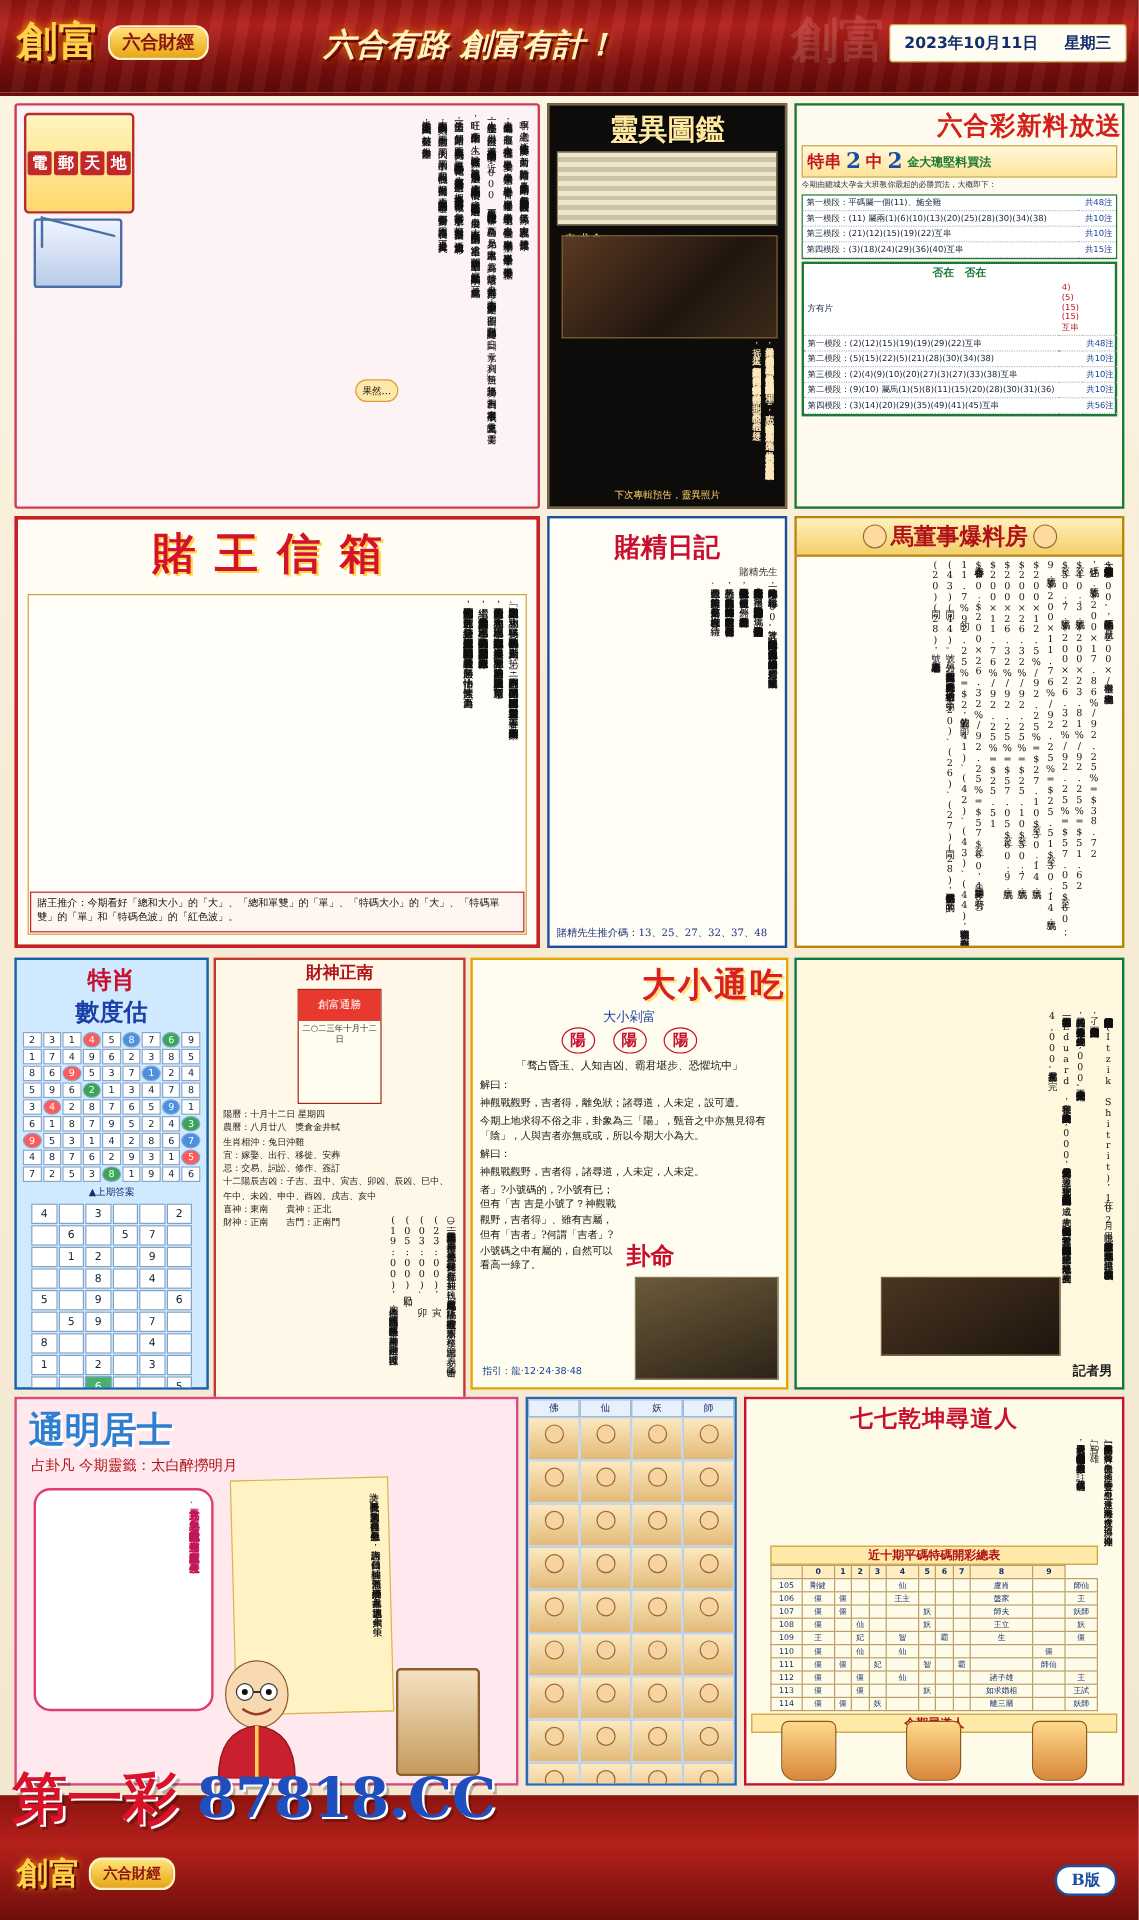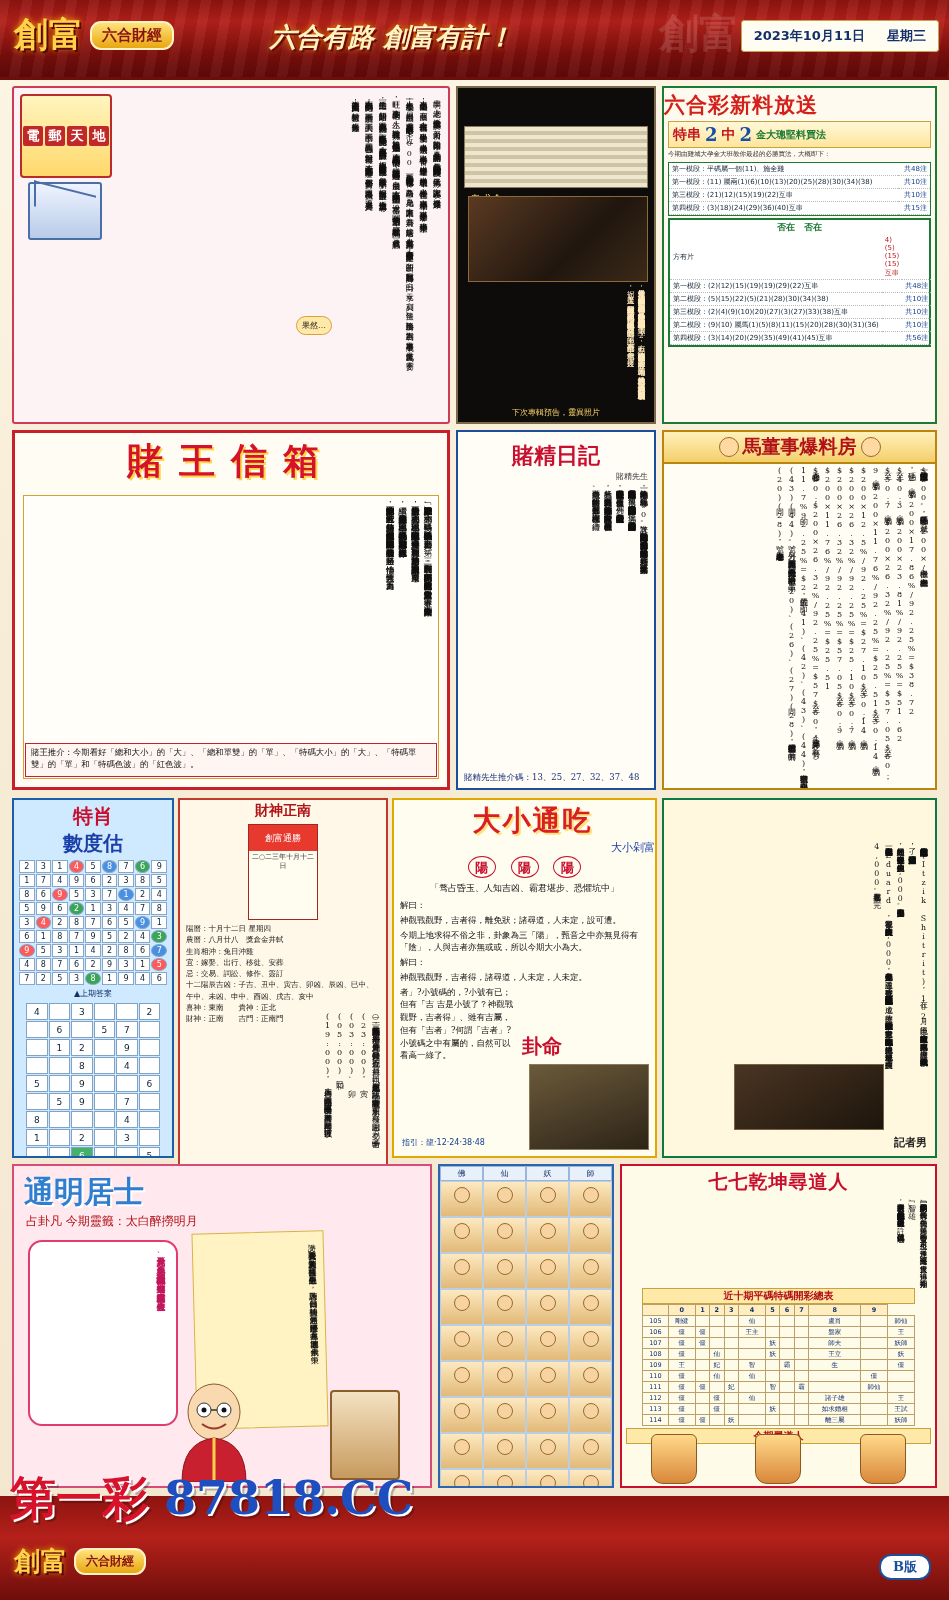--- a/index.html
+++ b/index.html
@@ -131,21 +131,21 @@
   }
   #p-ghost .foot {
     position:absolute; left:0; right:0; bottom:4px; text-align:center;
     color:#ffd76b; font-size:8px; font-family:"DejaVu Serif", serif;
   }
 
   
   #p-new { left:662px; top:86px; width:275px; height:338px;
     background:#fffaf0; border:2px solid #1b7a36; }
   #p-new .nt {
-    text-align:left; padding:3px 0 2px; font-size:21px; font-weight:bold;
+    text-align:right; padding:3px 0 2px; font-size:21px; font-weight:bold;
     color:#d31f1f; font-family:"DejaVu Serif", serif;
     text-shadow:1px 1px 0 #ffd; letter-spacing:1px;
   }
   #p-new .box { margin:2px 4px; border:1px solid #1b7a36; background:#fff; }
   #p-new .bhdr {
     display:flex; align-items:center; gap:4px; padding:2px 4px;
     background:linear-gradient(180deg,#fff8d8,#ffe59b); border-bottom:1px solid #c8a23a;
   }
   #p-new .bhdr .tag { font-size:14px; font-weight:bold; color:#c1181c; font-family:"DejaVu Serif",serif;}
   #p-new .bhdr .num { font-size:18px; font-weight:bold; color:#1450a8; font-family:"DejaVu Serif",serif;}
@@ -256,26 +256,26 @@
     display:flex; flex-direction:row-reverse;
   }
   #p-cs .col { writing-mode:vertical-rl; text-orientation:upright; font-size:8px;
     line-height:1.5; height:126px; font-family:"DejaVu Serif",serif; }
   #p-cs .rec { position:absolute; left:6px; bottom:4px; font-size:8px; color:#14408f; }
 
   
   #p-ds { left:392px; top:798px; width:265px; height:360px;
     background:#fffdf0; border:2px solid #e0a800; }
   #p-ds .dt1 {
-    text-align:center; font-size:28px; font-weight:bold; color:#d81f26;
+    text-align:right; font-size:28px; font-weight:bold; color:#d81f26;
     font-family:"DejaVu Serif",serif; letter-spacing:2px; text-shadow:2px 2px 0 #ffe27a;
     padding-top:2px;
     padding-left:16px;
   }
-  #p-ds .dt2 { text-align:right; font-size:11px; color:#1b3fa8; font-family:"DejaVu Serif",serif;}
+  #p-ds .dt2 { text-align:center; font-size:11px; color:#1b3fa8; font-family:"DejaVu Serif",serif;}
   #p-ds .yy { text-align:center; }
   #p-ds .yy span {
     display:inline-block; border:1px solid #c8102e; border-radius:50%;
     width:28px;height:22px;line-height:22px; font-size:13px; color:#c8102e;
     margin:1px 6px; font-family:"DejaVu Serif",serif; font-weight:bold;
   }
   #p-ds .qline { text-align:center; font-size:9px; margin:3px 4px; font-family:"DejaVu Serif",serif;}
   #p-ds .ans { font-size:8.5px; line-height:1.5; padding:1px 6px; font-family:"DejaVu Serif",serif;}
   #p-ds .photo {
     position:absolute; right:6px; bottom:6px; width:120px; height:86px;
@@ -434,20 +434,21 @@
       <div class="col">人生一半在塵埃，另一半歸自然，若遇一事所有親愛的老師午安！近1000整馬集攝自何一樣大樓後死亡事件，鳥為酉金，為兄弟，大廈為甲木，為震卦。按時居黨，十月七日卦主辛酉月，本為酉月衝震甲卯木之象，卯酉衝，對應易趨「隨卦」。卦曰：「元亨，利貞，無咎」，無論形勢，吉無不利，專業者事不成。是言兇嗎？需要！</div>
       <div class="col">旺旺，多謝你的來信！人生，說難確實很難，說簡單似乎也很簡單沒是服。人總要在經歷大大小小的事情後，想通辦法讓自己活得淋漓透過，自由發展，在不斷追求人生目標的路上，追求富裕，關係一切衣來的望屬，經歷一點就在凡事不問，就會成長一點！</div>
       <div class="col">生活的每一天，一個新的開始，人既要有屬別的視光，也要不斷地外發生際的變化。你都要有勇氣追尋自己的夢想，把一次集合復復自白己看清楚自己身邊的變化，每當行事不能不求新，坦然面對不言放棄，生活也會更加精彩。</div>
       <div class="col">人生在面對不同的時刻，不同的難度，不同的人，不同的事，只要問心無愧，坦然面對便可。不管你的人生路上遇到了什麼，都要學會面對，因為路還很長，走過去就是一片天。</div>
       <div class="col">生活本質不能處處由人，枯榮有數，得失亦難量。</div>
     </div>
     <div class="blob" style="left:282px; top:228px;">果然…</div>
   </div>
 
   <div class="panel" id="p-ghost">
+    <div class="gt">靈異圖鑑</div>
     <div class="wave"></div>
     <div style="position:absolute;left:12px;top:104px;color:#ffd76b;font-size:11px;font-family:'DejaVu Serif',serif;">鬼求食</div>
     <div class="photo"></div>
     <div class="cap">最早如道求食，是從一個老鄉居那裡聽來的。他是搞機器工程的，八幾年在中越邊界修通邊路。據說他們當時的施工地點進行過自費饗料，做上到了12點左右，突然發現附近的人聲中消失，否則人是腹不著的，因為地帶6里的地方有片耕地，人們在下地前有扎屏地是必須之路。照理是早晚和鮮妙和餘殺的人的拐，從人是6屬數職的農業行列，他們一面拜祖先的拜。他們從當時心裏很深怕，聽時候的一聲，晚上到了，說外下都不信，就不相信。拜之後。</div>
     <div class="foot">下次專輯預告，靈異照片</div>
   </div>
 
   <div class="panel" id="p-new">
     <div class="nt">六合彩新料放送</div>
     <div class="bhdr" style="margin:0 4px;border:1px solid #c8a23a;">

